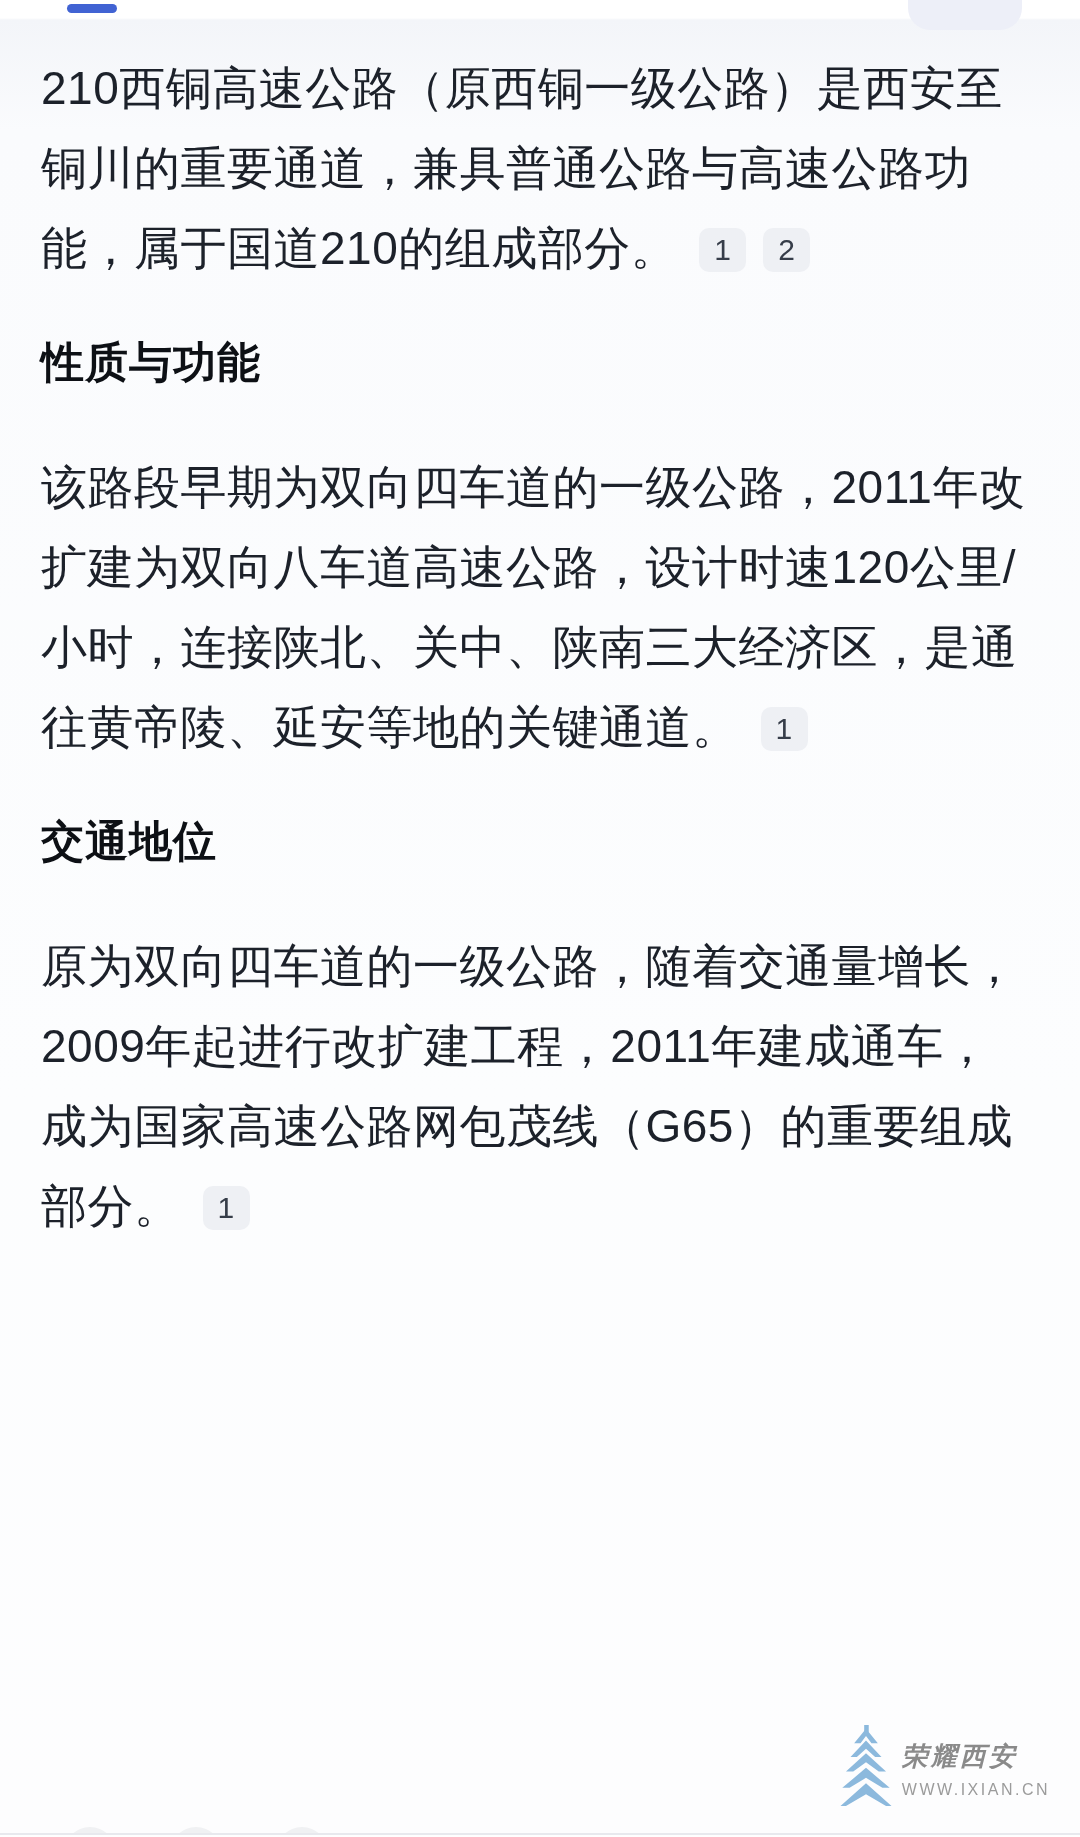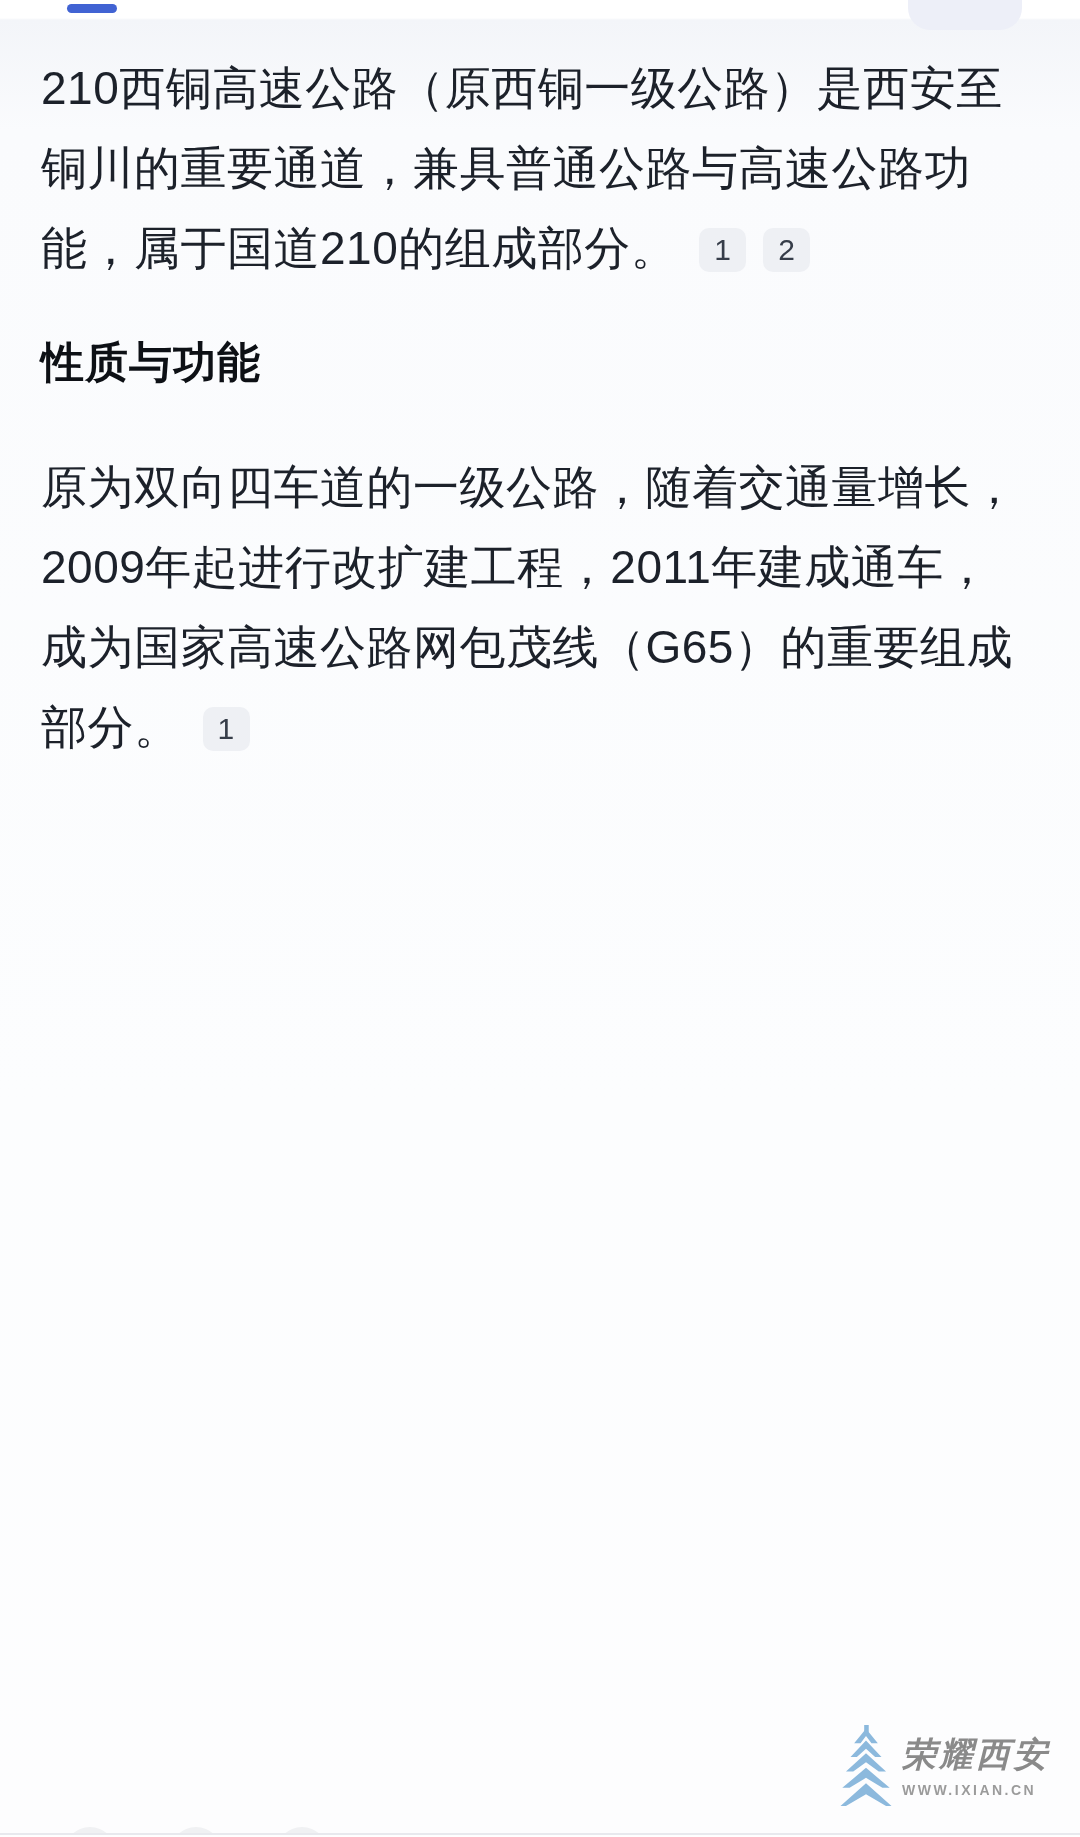--- a/index.html
+++ b/index.html
@@ -41,26 +41,26 @@
     vertical-align:middle;
     position:relative;top:-2px;
   }
   .cite.first{margin-left:22px;}
   .watermark{
     position:absolute;right:30px;top:1725px;
     display:flex;align-items:center;gap:10px;
   }
   .wm-text{display:flex;flex-direction:column;align-items:flex-start;}
   .wm-title{
-    font-size:34px;color:#8a8a8a;font-weight:bold;font-style:italic;
+    font-size:26px;color:#8a8a8a;font-weight:bold;font-style:italic;
     letter-spacing:3px;line-height:44px;
-    font-family:Liberation Mono, monospace;
+    font-family:Liberation Serif, serif;
   }
   .wm-url{
-    font-size:14px;color:#9b9b9b;font-weight:bold;letter-spacing:2.5px;
+    font-size:16px;color:#9b9b9b;font-weight:normal;letter-spacing:2.5px;
     line-height:22px;
   }
   .bottom-action{
     position:absolute;top:1827px;width:52px;height:52px;border-radius:50%;
     background:#f0f1f3;
   }
   .ba-1{left:64px;}
   .ba-2{left:170px;}
   .ba-3{left:276px;}
   .bottom-line{
@@ -79,21 +79,26 @@
   <div class="top-right-bubble"></div>
 
   <div class="content">
 
     <p class="body-text"><span class="txt">210西铜高速公路（原西铜一级公路）是西安至
 铜川的重要通道，兼具普通公路与高速公路功
 能，属于国道210的组成部分。</span><span class="cite first">1</span><span class="cite">2</span></p>
 
     <h2 class="section-title">性质与功能</h2>
 
+    <p class="body-text"><span class="txt">该路段早期为双向四车道的一级公路，2011年改
+扩建为双向八车道高速公路，设计时速120公里/
+小时，连接陕北、关中、陕南三大经济区，是通
+往黄帝陵、延安等地的关键通道。</span><span class="cite first">1</span></p>
 
+    <h2 class="section-title">交通地位</h2>
 
 
 
     <p class="body-text"><span class="txt">原为双向四车道的一级公路，随着交通量增长，
 2009年起进行改扩建工程，2011年建成通车，
 成为国家高速公路网包茂线（G65）的重要组成
 部分。</span><span class="cite first">1</span></p>
 
   </div>
 

